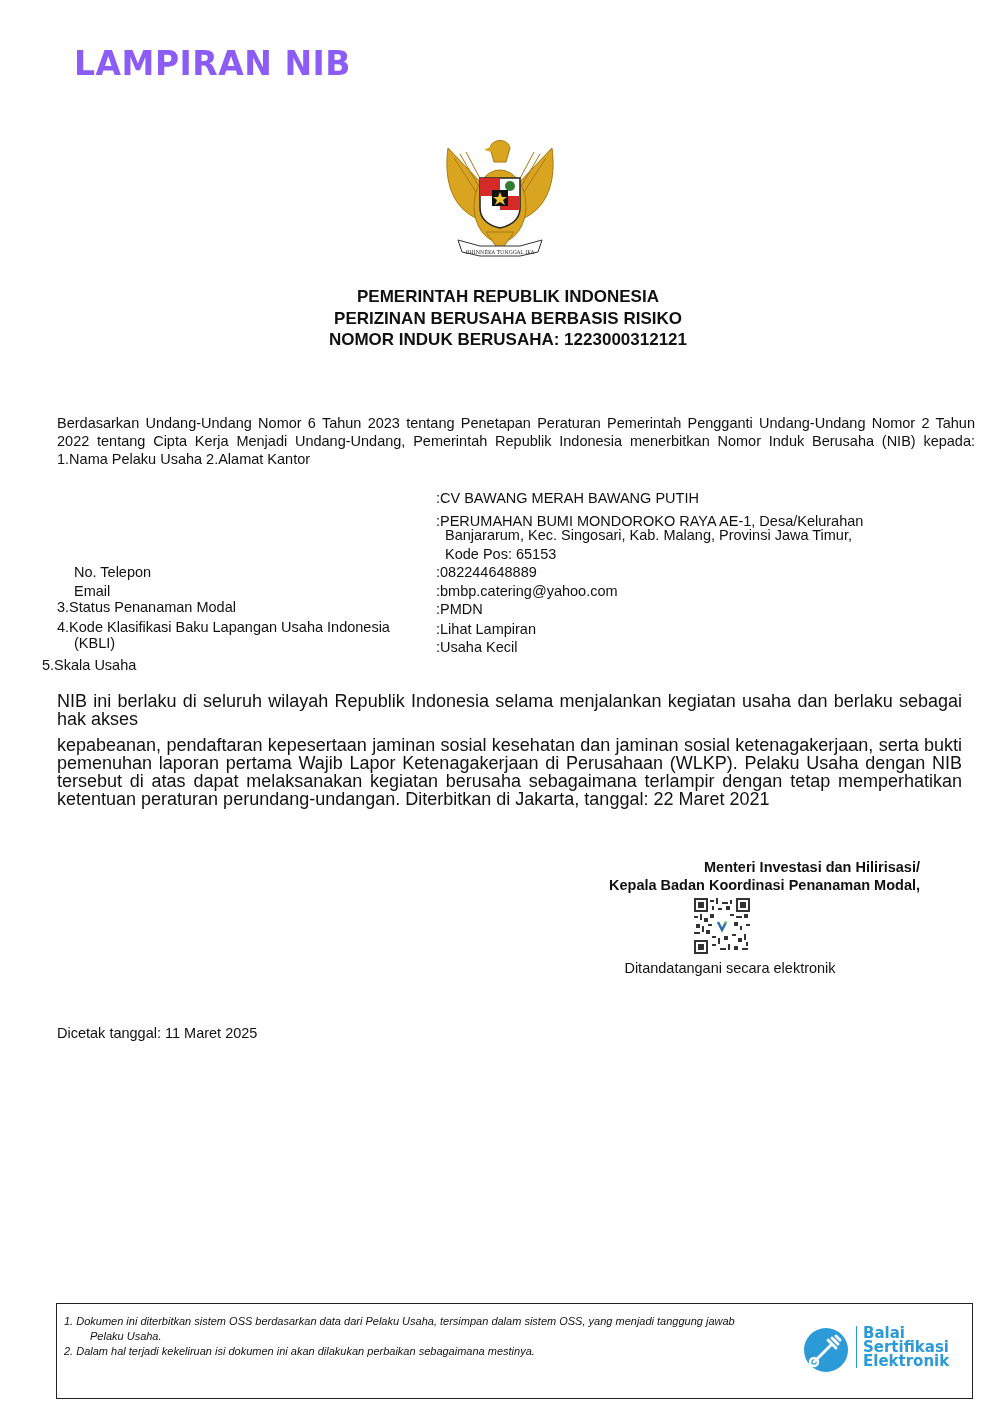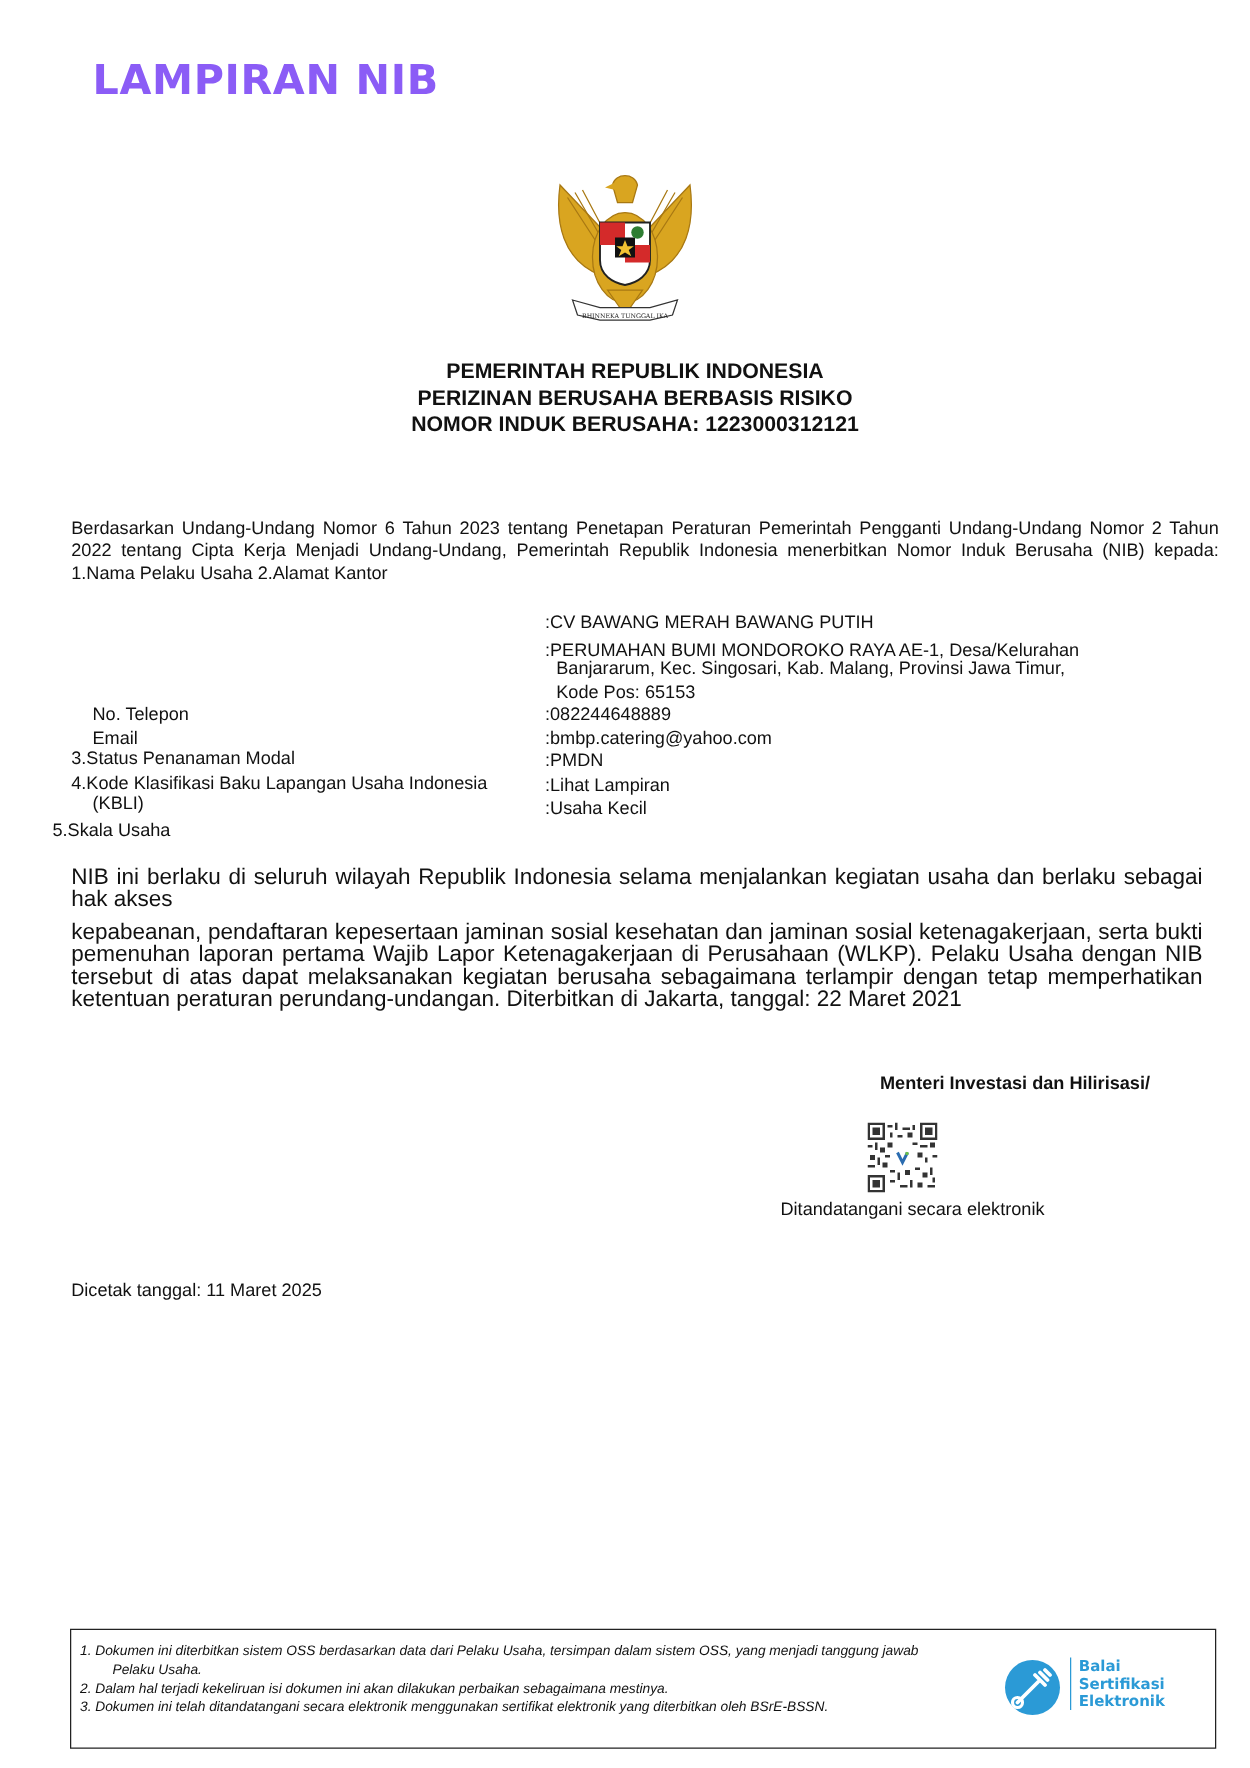--- a/index.html
+++ b/index.html
@@ -20,21 +20,21 @@
   .para2 .l1 { display:block; margin-bottom: 8px; }
   .signer { left: 540px; width: 380px; top: 858px; text-align: right; font-weight: bold;
             font-size: 14.5px; line-height: 18px; }
   .qr { left: 694px; top: 898px; width: 56px; height: 56px; }
   .signed { left: 540px; width: 380px; top: 960px; text-align: center; font-size: 14.5px; }
   .printed { left: 57px; top: 1025px; font-size: 14.5px; }
   .footer-box { left: 56px; top: 1303px; width: 915px; height: 94px; border: 1.5px solid #222; }
   .notes { left: 64px; top: 1314px; width: 750px; font-size: 11px; line-height: 15px; font-style: italic; }
   .notes div { padding-left: 0; }
   .notes .indent { padding-left: 26px; }
-  .bsre-text { left: 856px; top: 1326px; font-size: 12px; line-height: 14px; font-weight: bold; color: #2b9ad6;
+  .bsre-text { left: 856px; top: 1326px; font-size: 15px; line-height: 14px; font-weight: bold; color: #2b9ad6;
                border-left: 1.5px solid #2b9ad6; padding-left: 6px; font-family: "DejaVu Sans", sans-serif; }
 </style>
 </head>
 <body>
 
 <div class="abs lampiran">LAMPIRAN NIB</div>
 
 <svg class="abs emblem" viewBox="0 0 120 136">
 
   <path d="M8 20 C4 50 10 80 40 92 L46 60 Z" fill="#d9a520" stroke="#a87812" stroke-width="1"></path>
@@ -89,20 +89,21 @@
 <div class="abs row-label" style="left:42px; top:656px;">5.Skala Usaha</div>
 <div class="abs row-value" style="top:638px;">:Usaha Kecil</div>
 
 <div class="abs para2">
   <span class="l1">NIB ini berlaku di seluruh wilayah Republik Indonesia selama menjalankan kegiatan usaha dan berlaku sebagai hak akses</span>
   <span>kepabeanan, pendaftaran kepesertaan jaminan sosial kesehatan dan jaminan sosial ketenagakerjaan, serta bukti pemenuhan laporan pertama Wajib Lapor Ketenagakerjaan di Perusahaan (WLKP). Pelaku Usaha dengan NIB tersebut di atas dapat melaksanakan kegiatan berusaha sebagaimana terlampir dengan tetap memperhatikan ketentuan peraturan perundang-undangan. Diterbitkan di Jakarta, tanggal: 22 Maret 2021</span>
 </div>
 
 <div class="abs signer">
   <div>Menteri Investasi dan Hilirisasi/</div>
+  <div>Kepala Badan Koordinasi Penanaman Modal,</div>
 </div>
 
 <svg class="abs qr" viewBox="0 0 28 28">
   <rect width="28" height="28" fill="#fff"></rect>
   <g fill="#333">
     <rect x="0" y="0" width="7" height="7"></rect>
       <rect x="1" y="1" width="5" height="5" fill="#fff"></rect>
       <rect x="2" y="2" width="3" height="3"></rect>
     <rect x="21" y="0" width="7" height="7"></rect>
       <rect x="22" y="1" width="5" height="5" fill="#fff"></rect>
@@ -152,21 +153,20 @@
 
 <div class="abs signed">Ditandatangani secara elektronik</div>
 
 <div class="abs printed">Dicetak tanggal: 11 Maret 2025</div>
 
 <div class="abs footer-box"></div>
 <div class="abs notes">
   <div>1. Dokumen ini diterbitkan sistem OSS berdasarkan data dari Pelaku Usaha, tersimpan dalam sistem OSS, yang menjadi tanggung jawab</div>
   <div class="indent">Pelaku Usaha.</div>
   <div>2. Dalam hal terjadi kekeliruan isi dokumen ini akan dilakukan perbaikan sebagaimana mestinya.</div>
-  <div>3. Dokumen ini telah ditandatangani secara elektronik menggunakan sertifikat elektronik yang diterbitkan oleh BSrE-BSSN.</div>
 </div>
 
 <svg class="abs" style="left:802px; top:1326px; width:48px; height:48px;" viewBox="0 0 48 48">
   <circle cx="24" cy="24" r="22" fill="#2b9ad6"></circle>
   <path d="M12 36 L30 18 M26 14 L34 22 M30 12 L36 18 M34 10 L38 14" stroke="#fff" stroke-width="3" stroke-linecap="round"></path>
   <circle cx="12" cy="36" r="4" fill="none" stroke="#fff" stroke-width="2.5"></circle>
 </svg>
 <div class="abs bsre-text">
   <div>Balai</div>
   <div>Sertifikasi</div>

